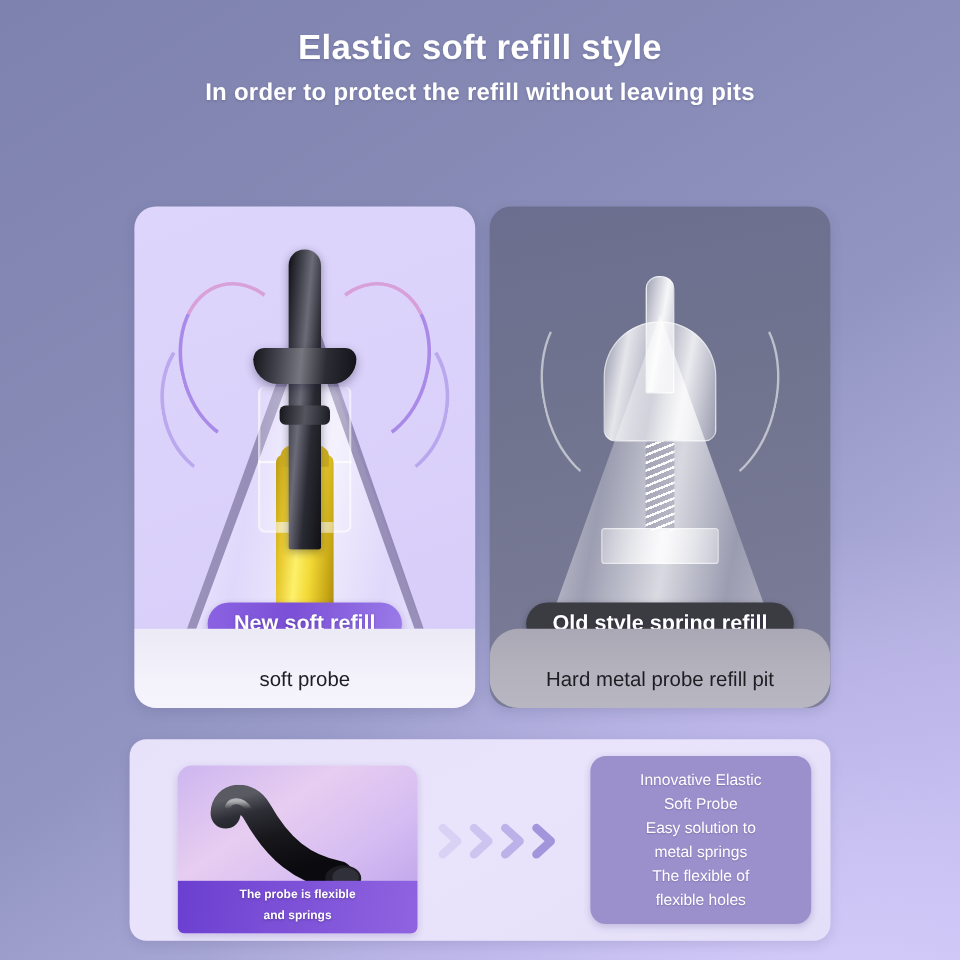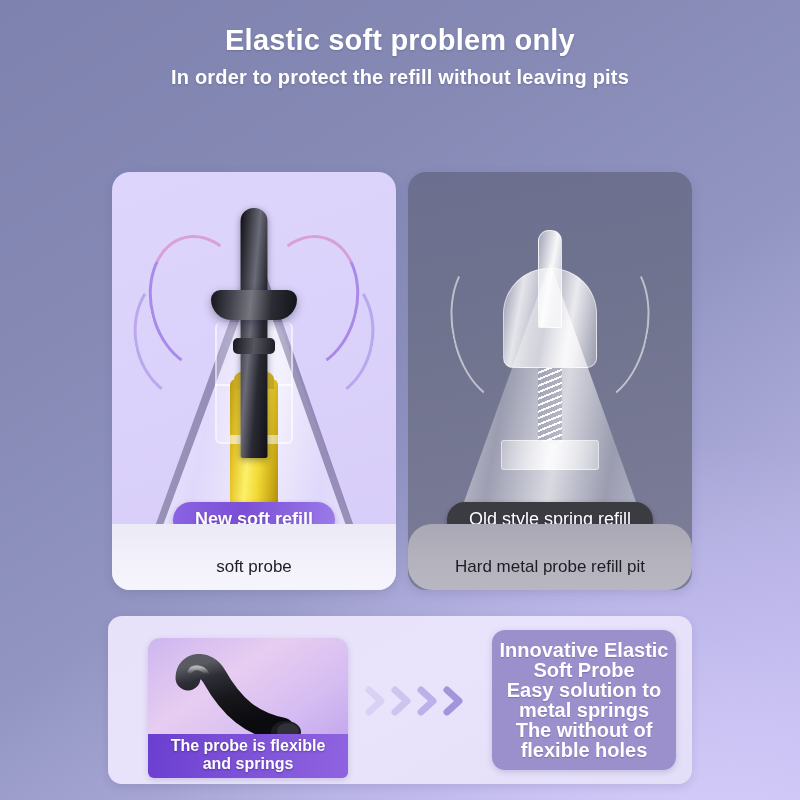--- a/index.html
+++ b/index.html
@@ -112,21 +112,21 @@
     white-space: nowrap;
     text-shadow: 0 1px 2px rgba(30,20,70,0.35);
   }
   .pill-new {
     background: linear-gradient(100deg, #8a63e2 0%, #7b4fd6 42%, #9b7ce9 100%);
     box-shadow: 0 2px 5px rgba(70,40,140,0.30);
   }
   .pill-old {
     background: #3b3b42;
     box-shadow: 0 2px 5px rgba(20,20,30,0.35);
-    font-weight: 400;
+    font-weight: 700;
   }
 
   
   .cone {
     position: absolute;
     left: 50%;
     transform: translateX(-50%);
     bottom: -60px;
     width: 240px;
     height: 330px;
@@ -377,21 +377,21 @@
     height: 96px;
   }
   .thumb-banner {
     position: absolute;
     left: 0;
     bottom: 0;
     width: 100%;
     padding: 3px 0 5px;
     background: linear-gradient(100deg, #6a3fd0 0%, #7b4fd6 40%, #8f63e0 100%);
     color: #ffffff;
-    font-size: 16px;
+    font-size: 10px;
     font-weight: 700;
     line-height: 18px;
     text-align: center;
     text-shadow: 0 1px 2px rgba(30,16,70,0.4);
   }
 
   .chevrons {
     position: absolute;
     left: 256px;
     top: 64px;
@@ -417,35 +417,35 @@
     box-shadow: 0 2px 6px rgba(70,60,130,0.22);
     display: flex;
     flex-direction: column;
     align-items: center;
     justify-content: center;
     padding: 4px 6px;
     box-sizing: border-box;
   }
   .info-line {
     color: #ffffff;
-    font-size: 20px;
+    font-size: 13px;
     line-height: 20px;
-    font-weight: 700;
+    font-weight: 400;
     text-align: center;
     white-space: nowrap;
     text-shadow: 0 1px 1px rgba(50,40,100,0.28);
   }
 </style>
 </head>
 <body>
 
 <div id="page">
 
   <div class="header">
-    <div class="line1">Elastic soft problem only</div>
+    <div class="line1">Elastic soft refill style</div>
     <div class="line2">In order to protect the refill without leaving pits</div>
   </div>
 
   <div class="card card-left">
     <div class="card-stage">
       <div class="motion-arc arc-l2"></div>
       <div class="motion-arc arc-r2"></div>
       <div class="motion-arc arc-l1"></div>
       <div class="motion-arc arc-r1"></div>
       <div class="cone"></div>
@@ -519,18 +519,18 @@
       <svg class="chev" viewBox="0 0 24 34">
         <path d="M5 6 L17 17 L5 28" stroke="#a295dc" stroke-width="7" fill="none" stroke-linecap="round" stroke-linejoin="round"></path>
       </svg>
     </div>
 
     <div class="info-box">
       <div class="info-line">Innovative Elastic</div>
       <div class="info-line">Soft Probe</div>
       <div class="info-line">Easy solution to</div>
       <div class="info-line">metal springs</div>
-      <div class="info-line">The without of</div>
+      <div class="info-line">The flexible of</div>
       <div class="info-line">flexible holes</div>
     </div>
 
   </div>
 </div>
 
 </body></html>

